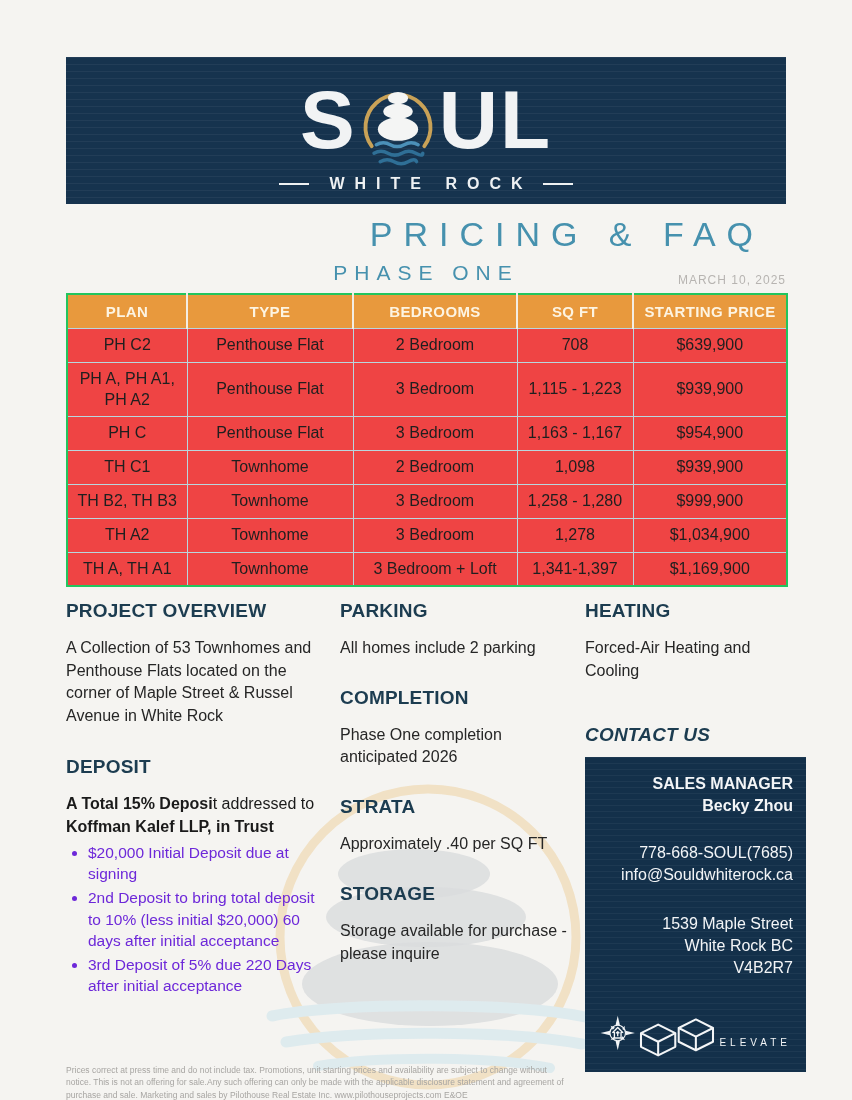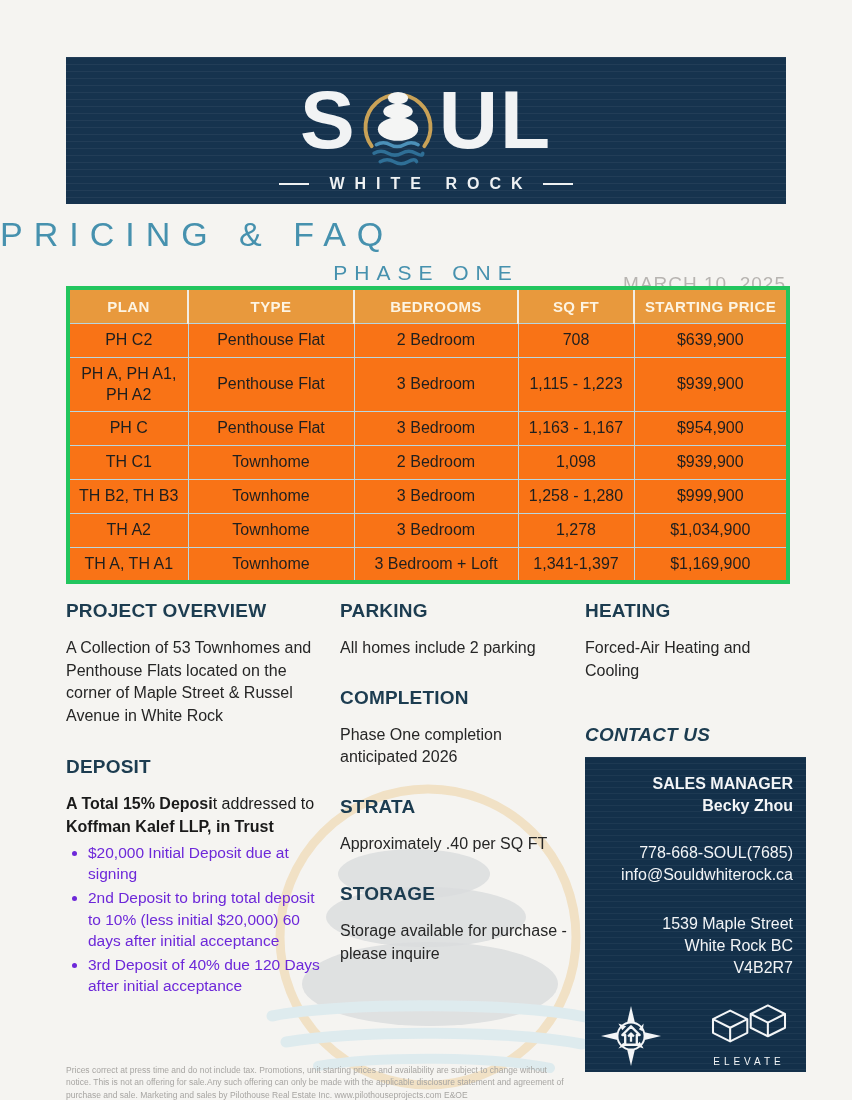--- a/index.html
+++ b/index.html
@@ -20,35 +20,35 @@
     display:flex;flex-direction:column;align-items:center;justify-content:center;
   }
   .logo-word{display:flex;align-items:center;line-height:1;}
   .logo-letter{font-size:82px;font-weight:700;color:#f1f3f4;letter-spacing:2px;}
   .logo-o{margin:6px 2px 0;}
   .logo-sub{display:flex;align-items:center;margin-top:4px;color:#eef1f3;}
   .logo-sub .wordmark-text{font-size:16px;font-weight:700;letter-spacing:10px;margin:0 10px 0 20px;}
   .wordmark-dash{width:30px;height:2px;background:#eef1f3;}
   
   .page-title{
-    position:absolute;left:0;top:215px;width:764px;text-align:left;
+    position:absolute;left:0;top:215px;width:764px;text-align:right;
     font-size:34px;letter-spacing:11px;color:#4691ae;font-weight:400;
   }
   .page-subtitle{
     position:absolute;left:0;top:261px;width:852px;text-align:center;
     font-size:21px;letter-spacing:7px;color:#4691ae;font-weight:400;
   }
   .date-label{
-    position:absolute;right:66px;top:273px;font-size:19px;letter-spacing:1px;color:#b7b4b1;
+    position:absolute;right:66px;top:273px;font-size:12px;letter-spacing:1px;color:#b7b4b1;
   }
   
   table.pricing{
-    position:absolute;left:66px;top:286px;width:720px;
+    position:absolute;left:66px;top:293px;width:720px;
     border-collapse:collapse;table-layout:fixed;
-    background:#f97316;border:4px solid #22c55e;
+    background:#ef4444;border:2px solid #22c55e;
   }
   table.pricing th{
     background:#e8993d;color:#fdf4e2;font-size:15px;font-weight:700;
     letter-spacing:.4px;padding:8px 2px;border-right:2px solid #f3ede4;border-bottom:1px solid #b9d6de;
   }
   table.pricing th:last-child{border-right:none;}
   table.pricing td{
     border:1px solid #b9d6de;text-align:center;font-size:16px;color:#1f1f1f;
     padding:6px 3px;line-height:1.3;
   }
@@ -72,21 +72,21 @@
     position:absolute;left:585px;top:757px;width:221px;height:315px;box-sizing:border-box;
     background-color:#13304a;
     background-image:repeating-linear-gradient(180deg,rgba(255,255,255,.045) 0 1px,transparent 1px 6px);
     color:#f3f5f7;text-align:right;padding:16px 13px 10px;
   }
   .contact-role,.contact-name{font-size:16px;font-weight:700;line-height:1.4;}
   .contact-line{font-size:16px;line-height:1.4;}
   .card-gap-a{height:24px;}
   .card-gap-b{height:26px;}
   .card-logos{display:flex;justify-content:space-between;align-items:flex-end;margin-top:22px;padding:0 2px;}
-  .elevate-wrap{display:flex;flex-direction:column;align-items:center;}
+  .elevate-wrap{display:flex;align-items:center;}
   .elevate-label{font-size:10px;letter-spacing:4px;color:#f3f5f7;margin-top:6px;}
   
   .fine-print{
     position:absolute;left:66px;top:1064px;width:508px;
     font-size:8.5px;line-height:1.45;color:#a7a5a2;
   }
 </style>
 </head>
 <body>
 
@@ -201,21 +201,21 @@
 
     <div class="col col-left">
       <h3 class="section-heading">PROJECT OVERVIEW</h3>
       <p class="section-body" style="margin-bottom:28px;">A Collection of 53 Townhomes and Penthouse Flats located on the corner of Maple Street &amp; Russel Avenue in White Rock</p>
 
       <h3 class="section-heading deposit-heading">DEPOSIT</h3>
       <p class="deposit-intro"><span class="bold-seg">A Total 15% Deposi</span><span>t addressed to </span><span class="bold-seg">Koffman Kalef LLP, in Trust</span></p>
       <ul class="deposit-bullets">
         <li>$20,000 Initial Deposit due at signing</li>
         <li>2nd Deposit to bring total deposit to 10% (less initial $20,000) 60 days after initial acceptance</li>
-        <li>3rd Deposit of 40% due 120 Days after initial acceptance</li>
+        <li>3rd Deposit of 5% due 220 Days after initial acceptance</li>
       </ul>
     </div>
 
     <div class="col col-mid">
       <h3 class="section-heading">PARKING</h3>
       <p class="section-body">All homes include 2 parking</p>
 
       <h3 class="section-heading">COMPLETION</h3>
       <p class="section-body">Phase One completion anticipated 2026</p>
 

